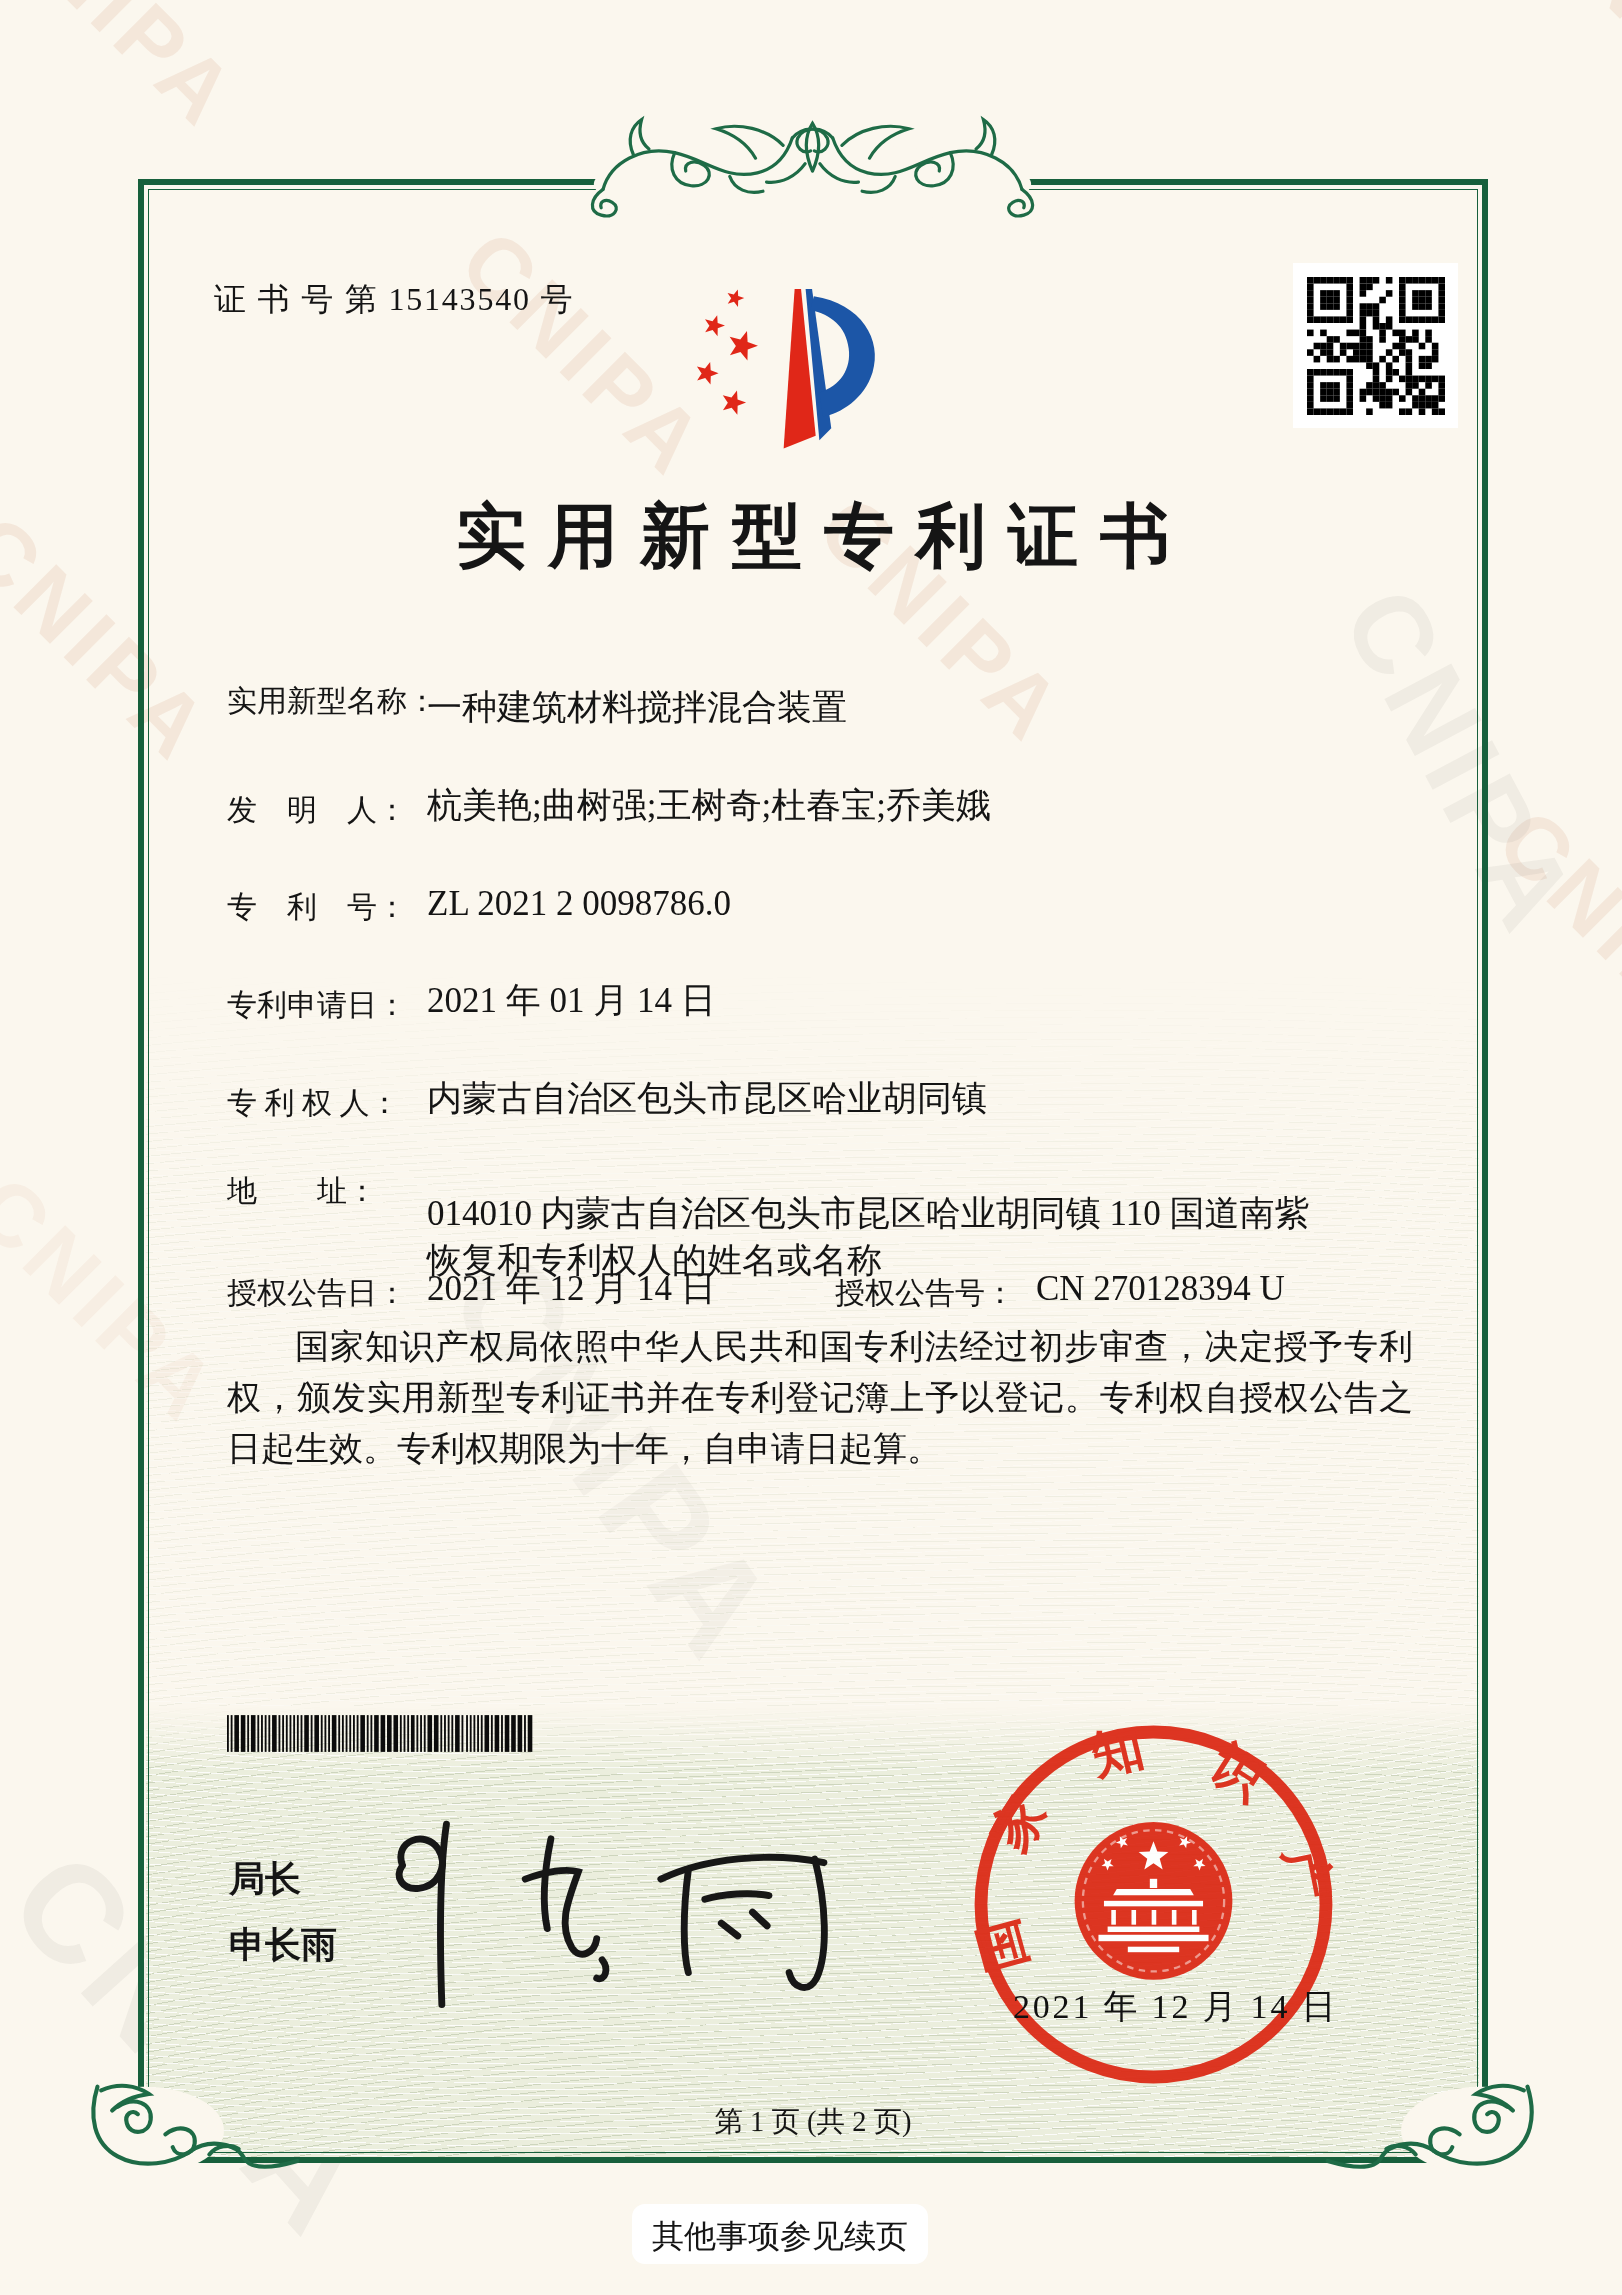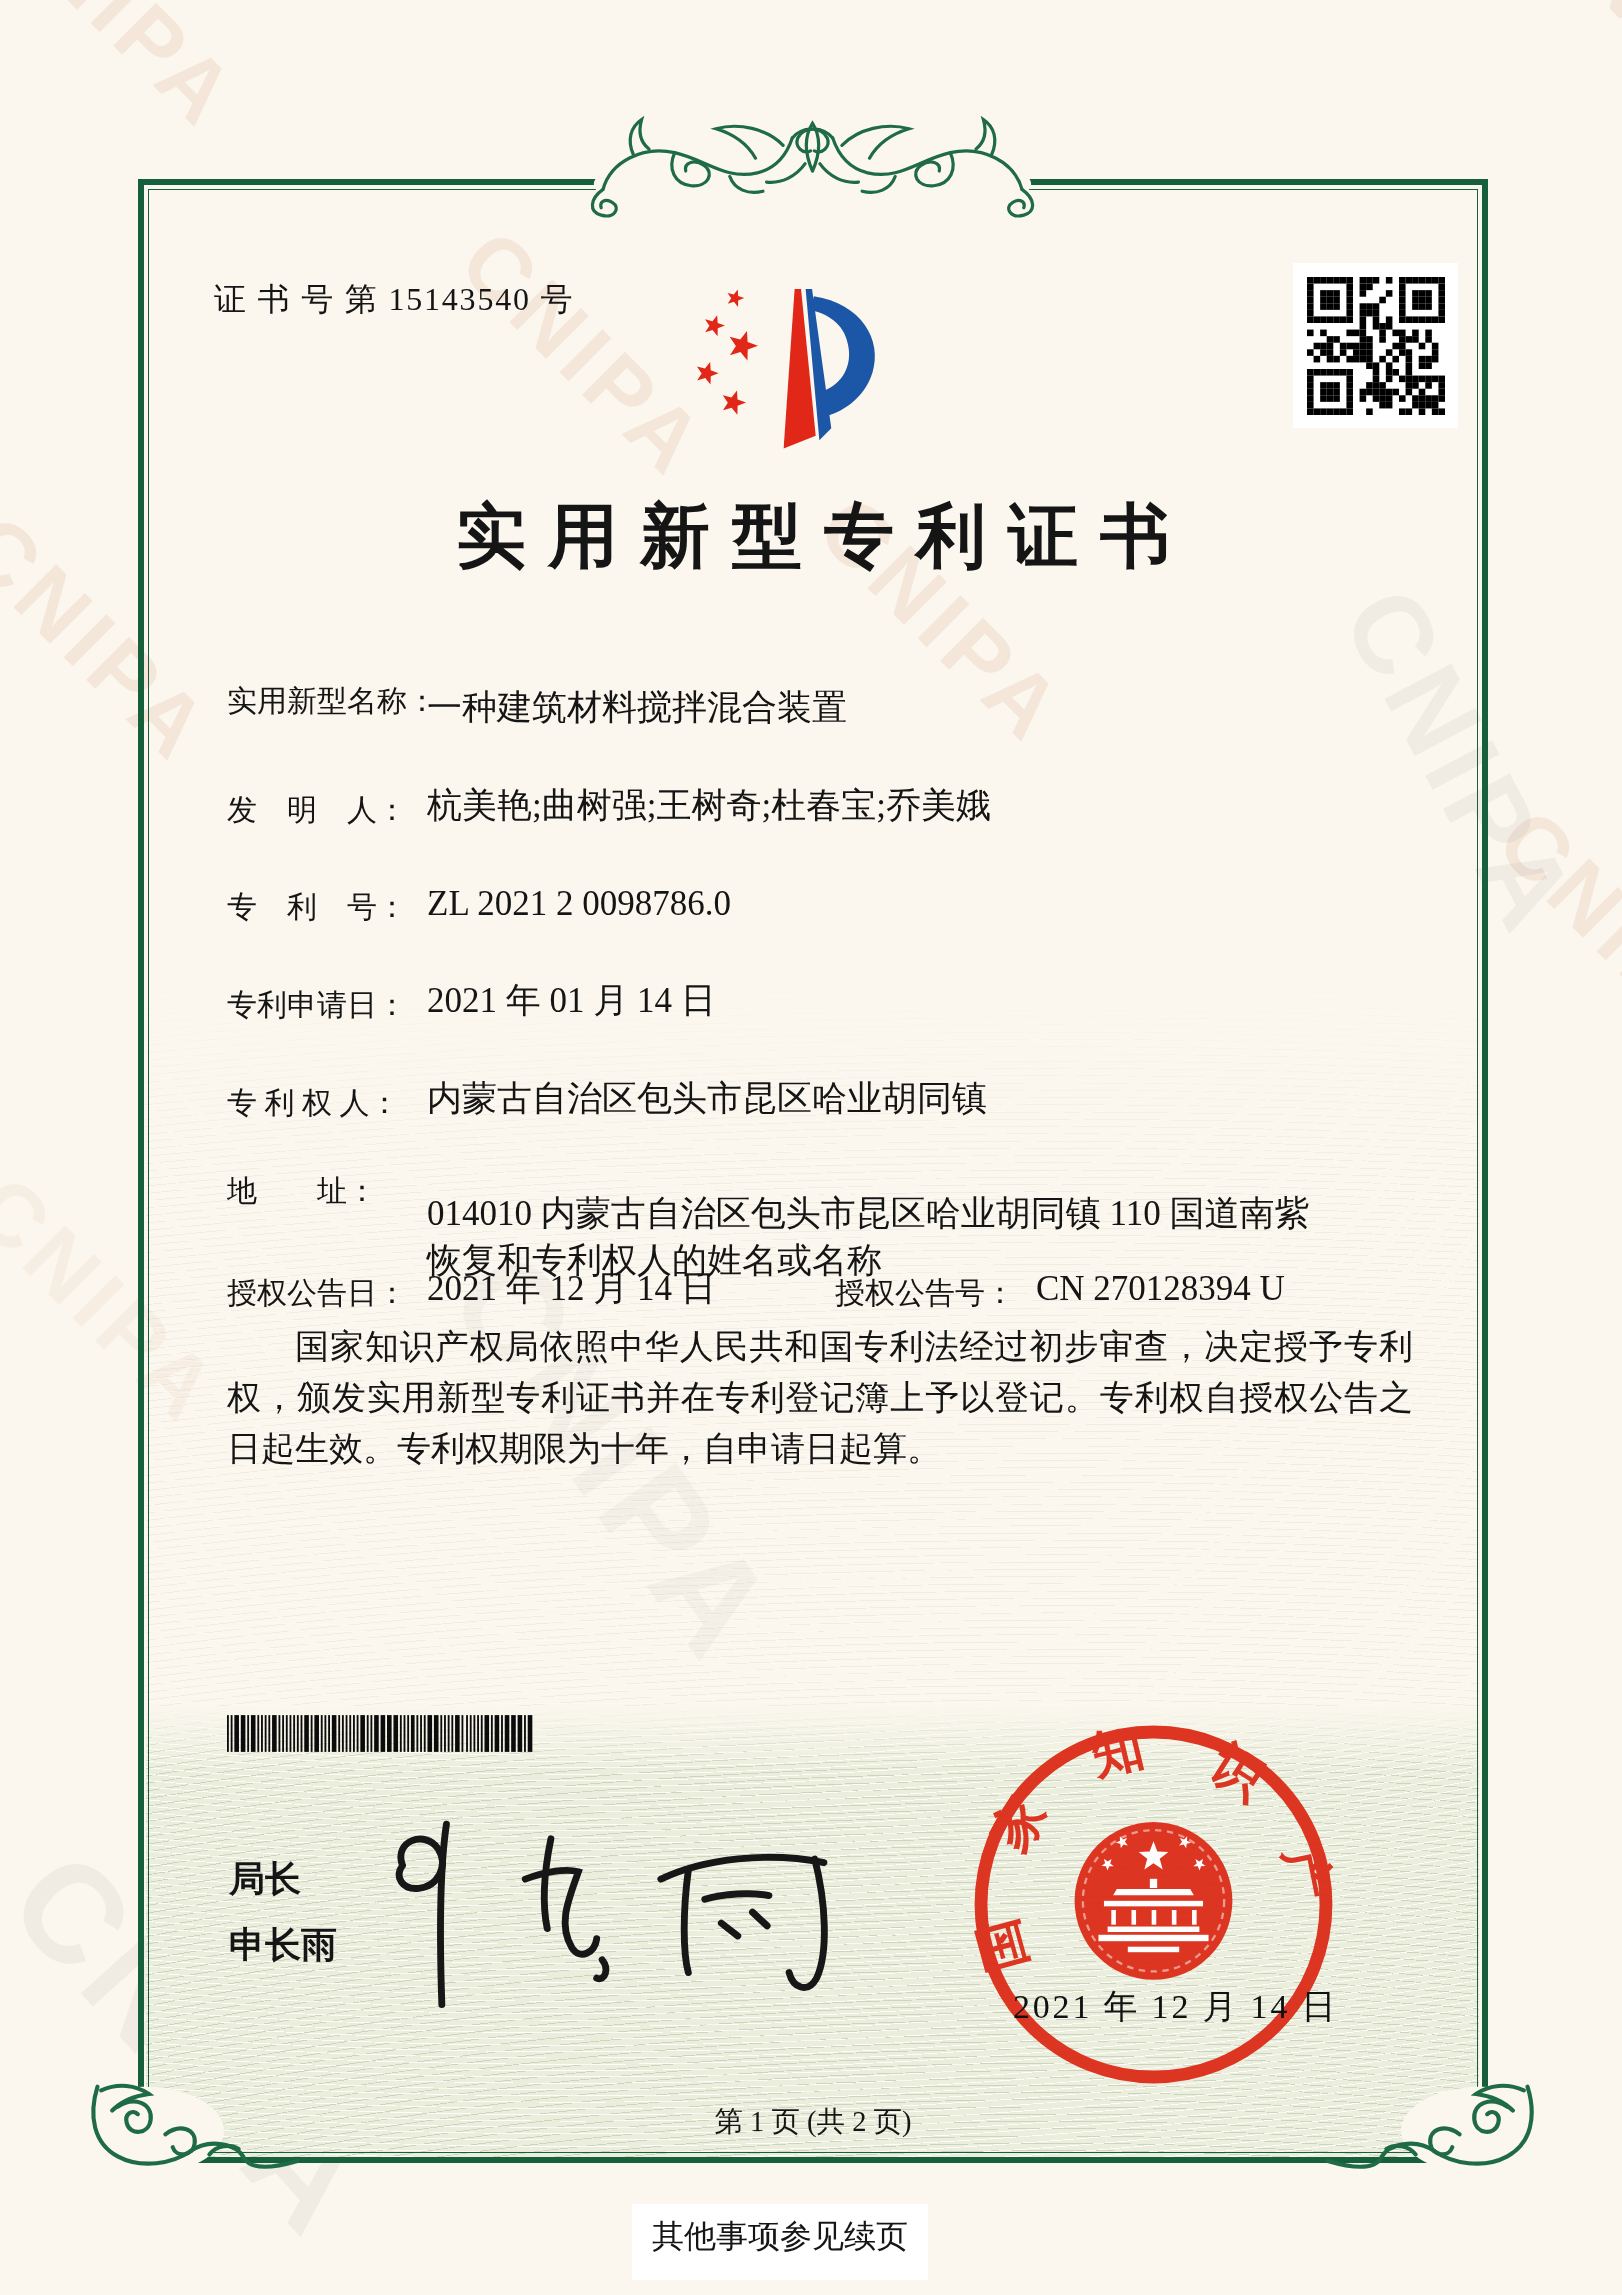--- a/index.html
+++ b/index.html
@@ -45,22 +45,22 @@
   #paras{left:227px;top:1321px;width:1186px;font-size:34px;line-height:51px;
          text-align:justify;z-index:5;}
   #paras p{margin:0 0 0 0;text-indent:68px;}
   #paras p + p{margin-top:9.2px;}
   #sig-title{left:229px;top:1855px;font-size:36px;font-weight:600;
              font-family:"Liberation Sans","DejaVu Sans",sans-serif;}
   #sig-name{left:229px;top:1921px;font-size:36px;font-weight:600;
             font-family:"Liberation Sans","DejaVu Sans",sans-serif;}
   #seal-date{left:1013px;top:1984px;font-size:34px;letter-spacing:2.8px;z-index:6;color:#111;}
   #page-num{left:138px;top:2103px;width:1350px;text-align:center;font-size:28.5px;}
-  #cont-note{left:632px;top:2204px;width:296px;height:76px;background:#ffffff;
-             text-align:center;font-size:32px;line-height:64px;z-index:5;}
+  #cont-note{left:632px;top:2204px;width:296px;height:60px;background:#ffffff;
+             text-align:center;font-size:32px;line-height:64px;z-index:5;border-radius:13px;}
   #qr-box{position:absolute;left:1293px;top:263px;width:165px;height:165px;background:#fff;z-index:5;}
   #qr-box svg{position:absolute;left:13.8px;top:13.8px;}
   #barcode{position:absolute;left:227px;top:1715px;z-index:5;}
   #logo{position:absolute;left:692px;top:274px;z-index:5;}
   #signature{position:absolute;left:338px;top:1815px;z-index:5;}
   #seal{position:absolute;left:970px;top:1721px;z-index:5;opacity:.94;}
 </style>
 </head>
 <body>
 

